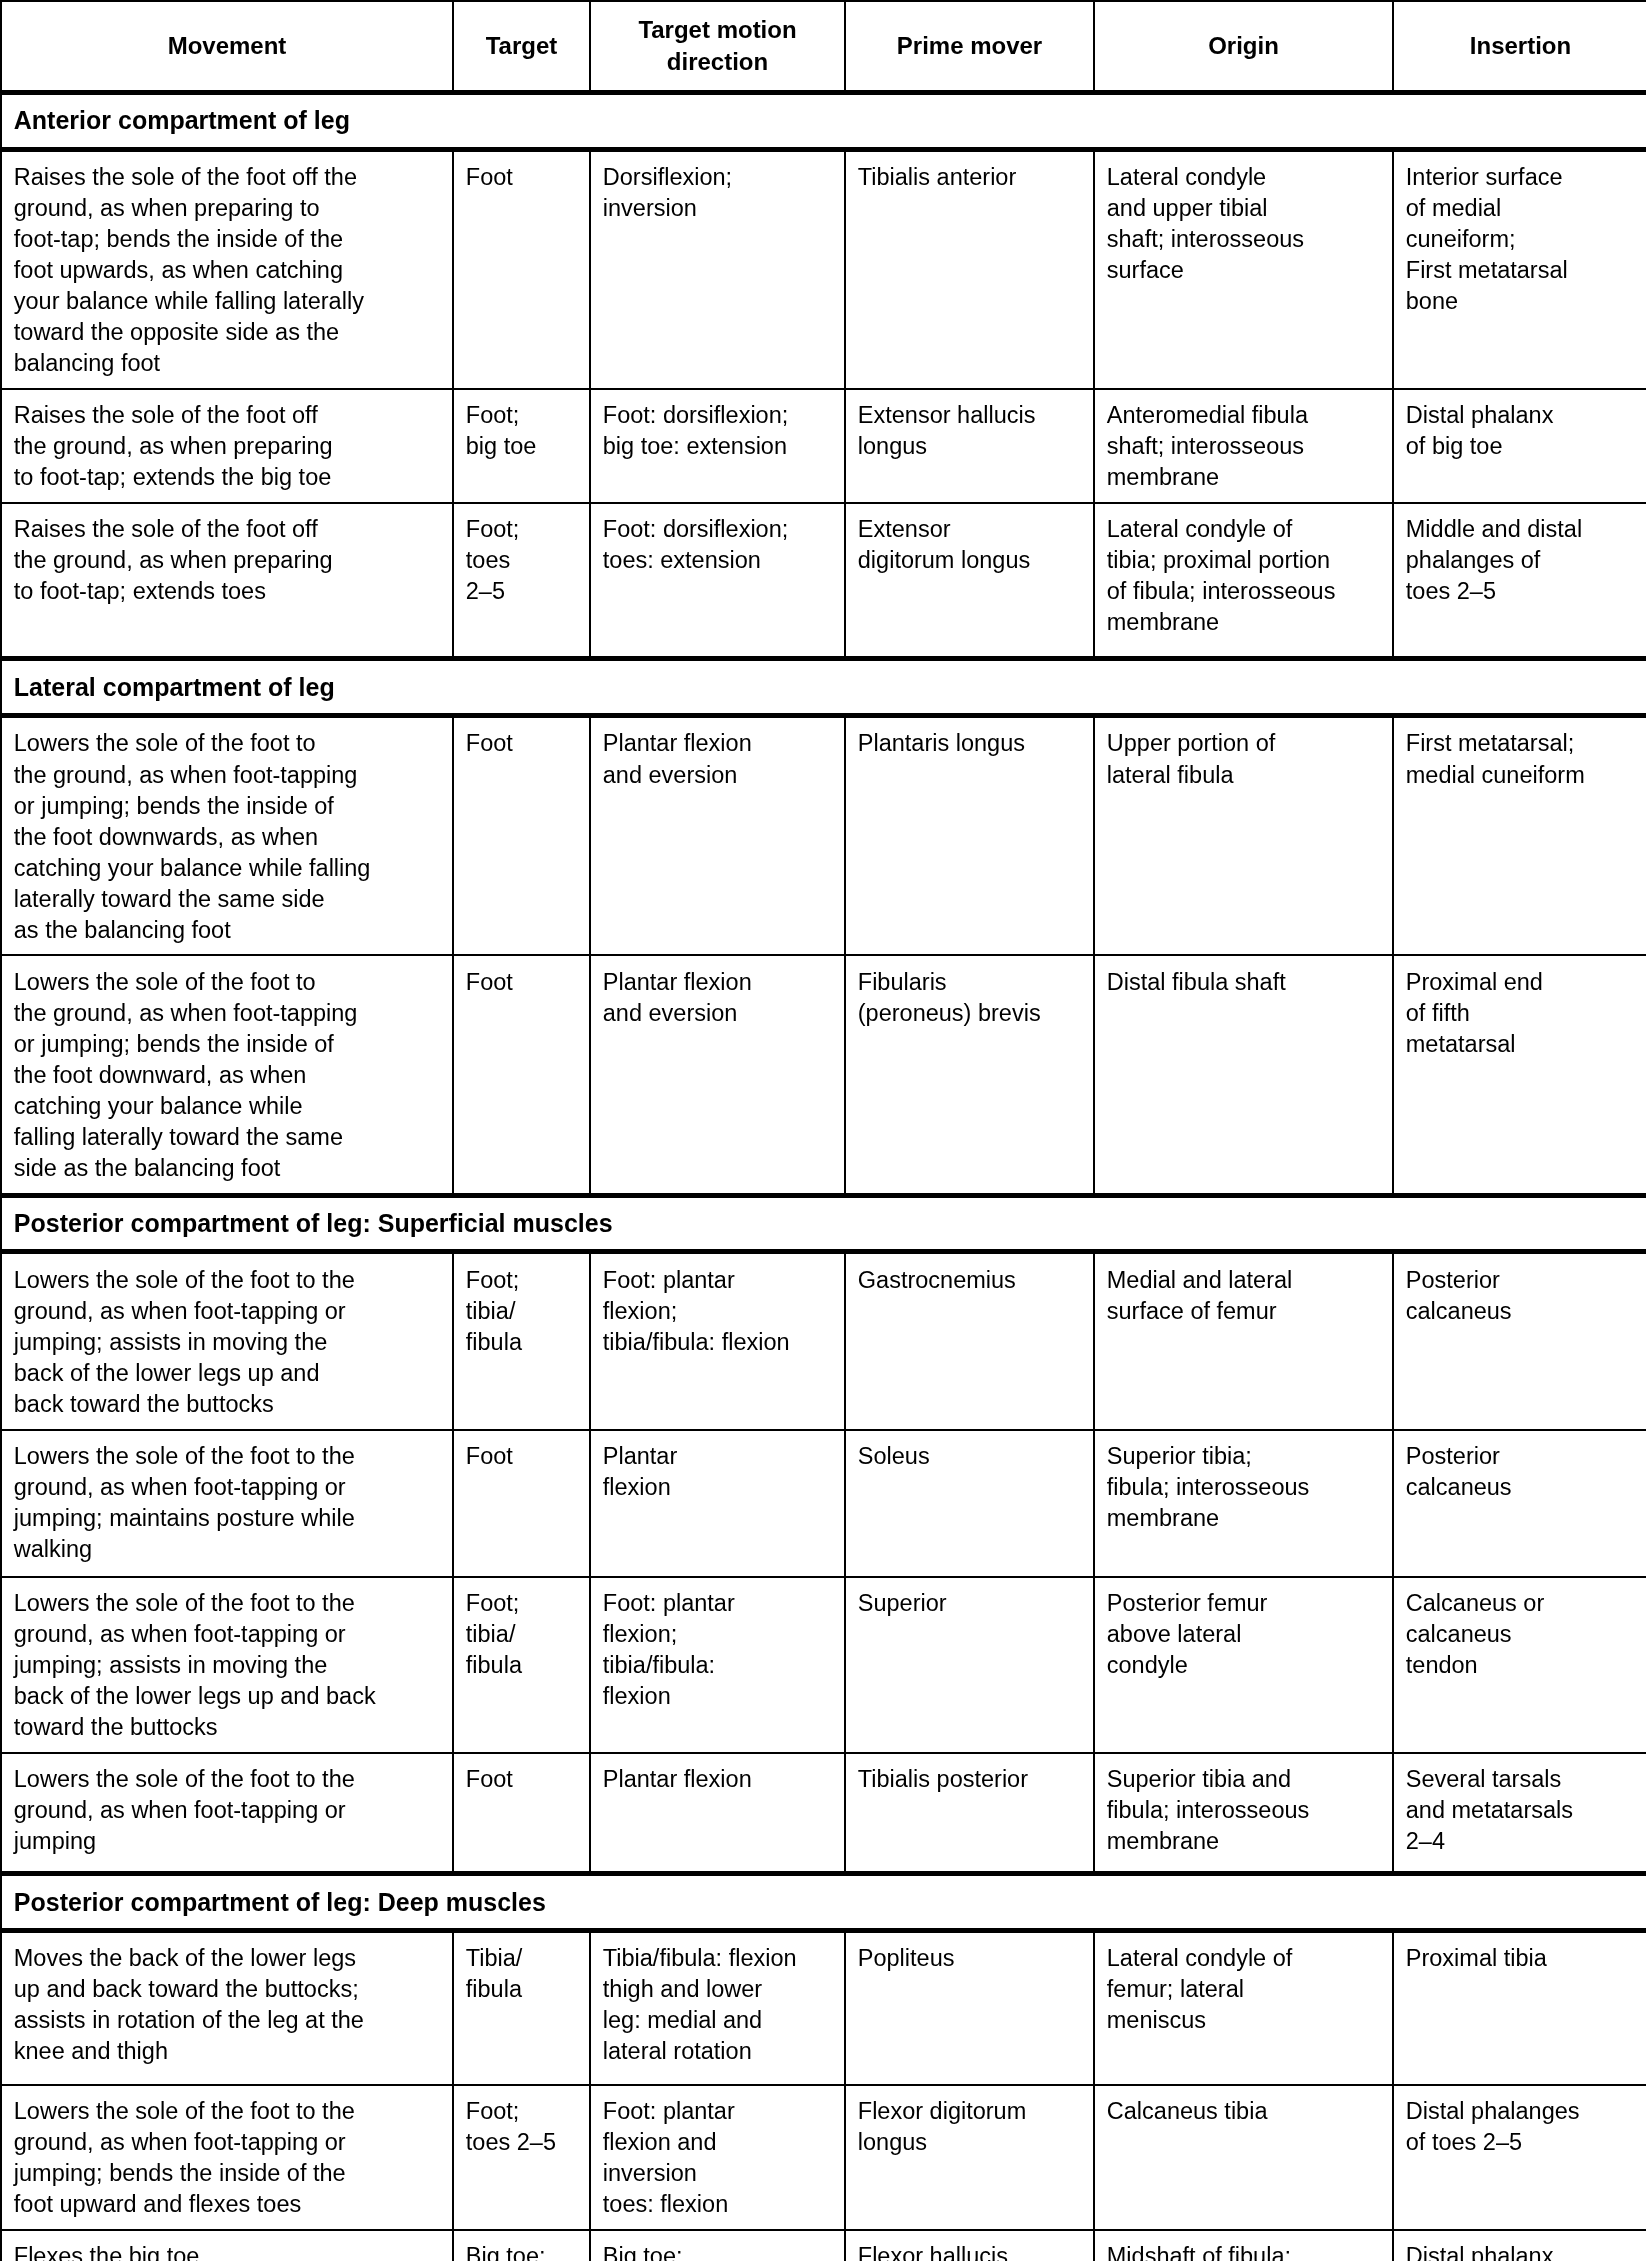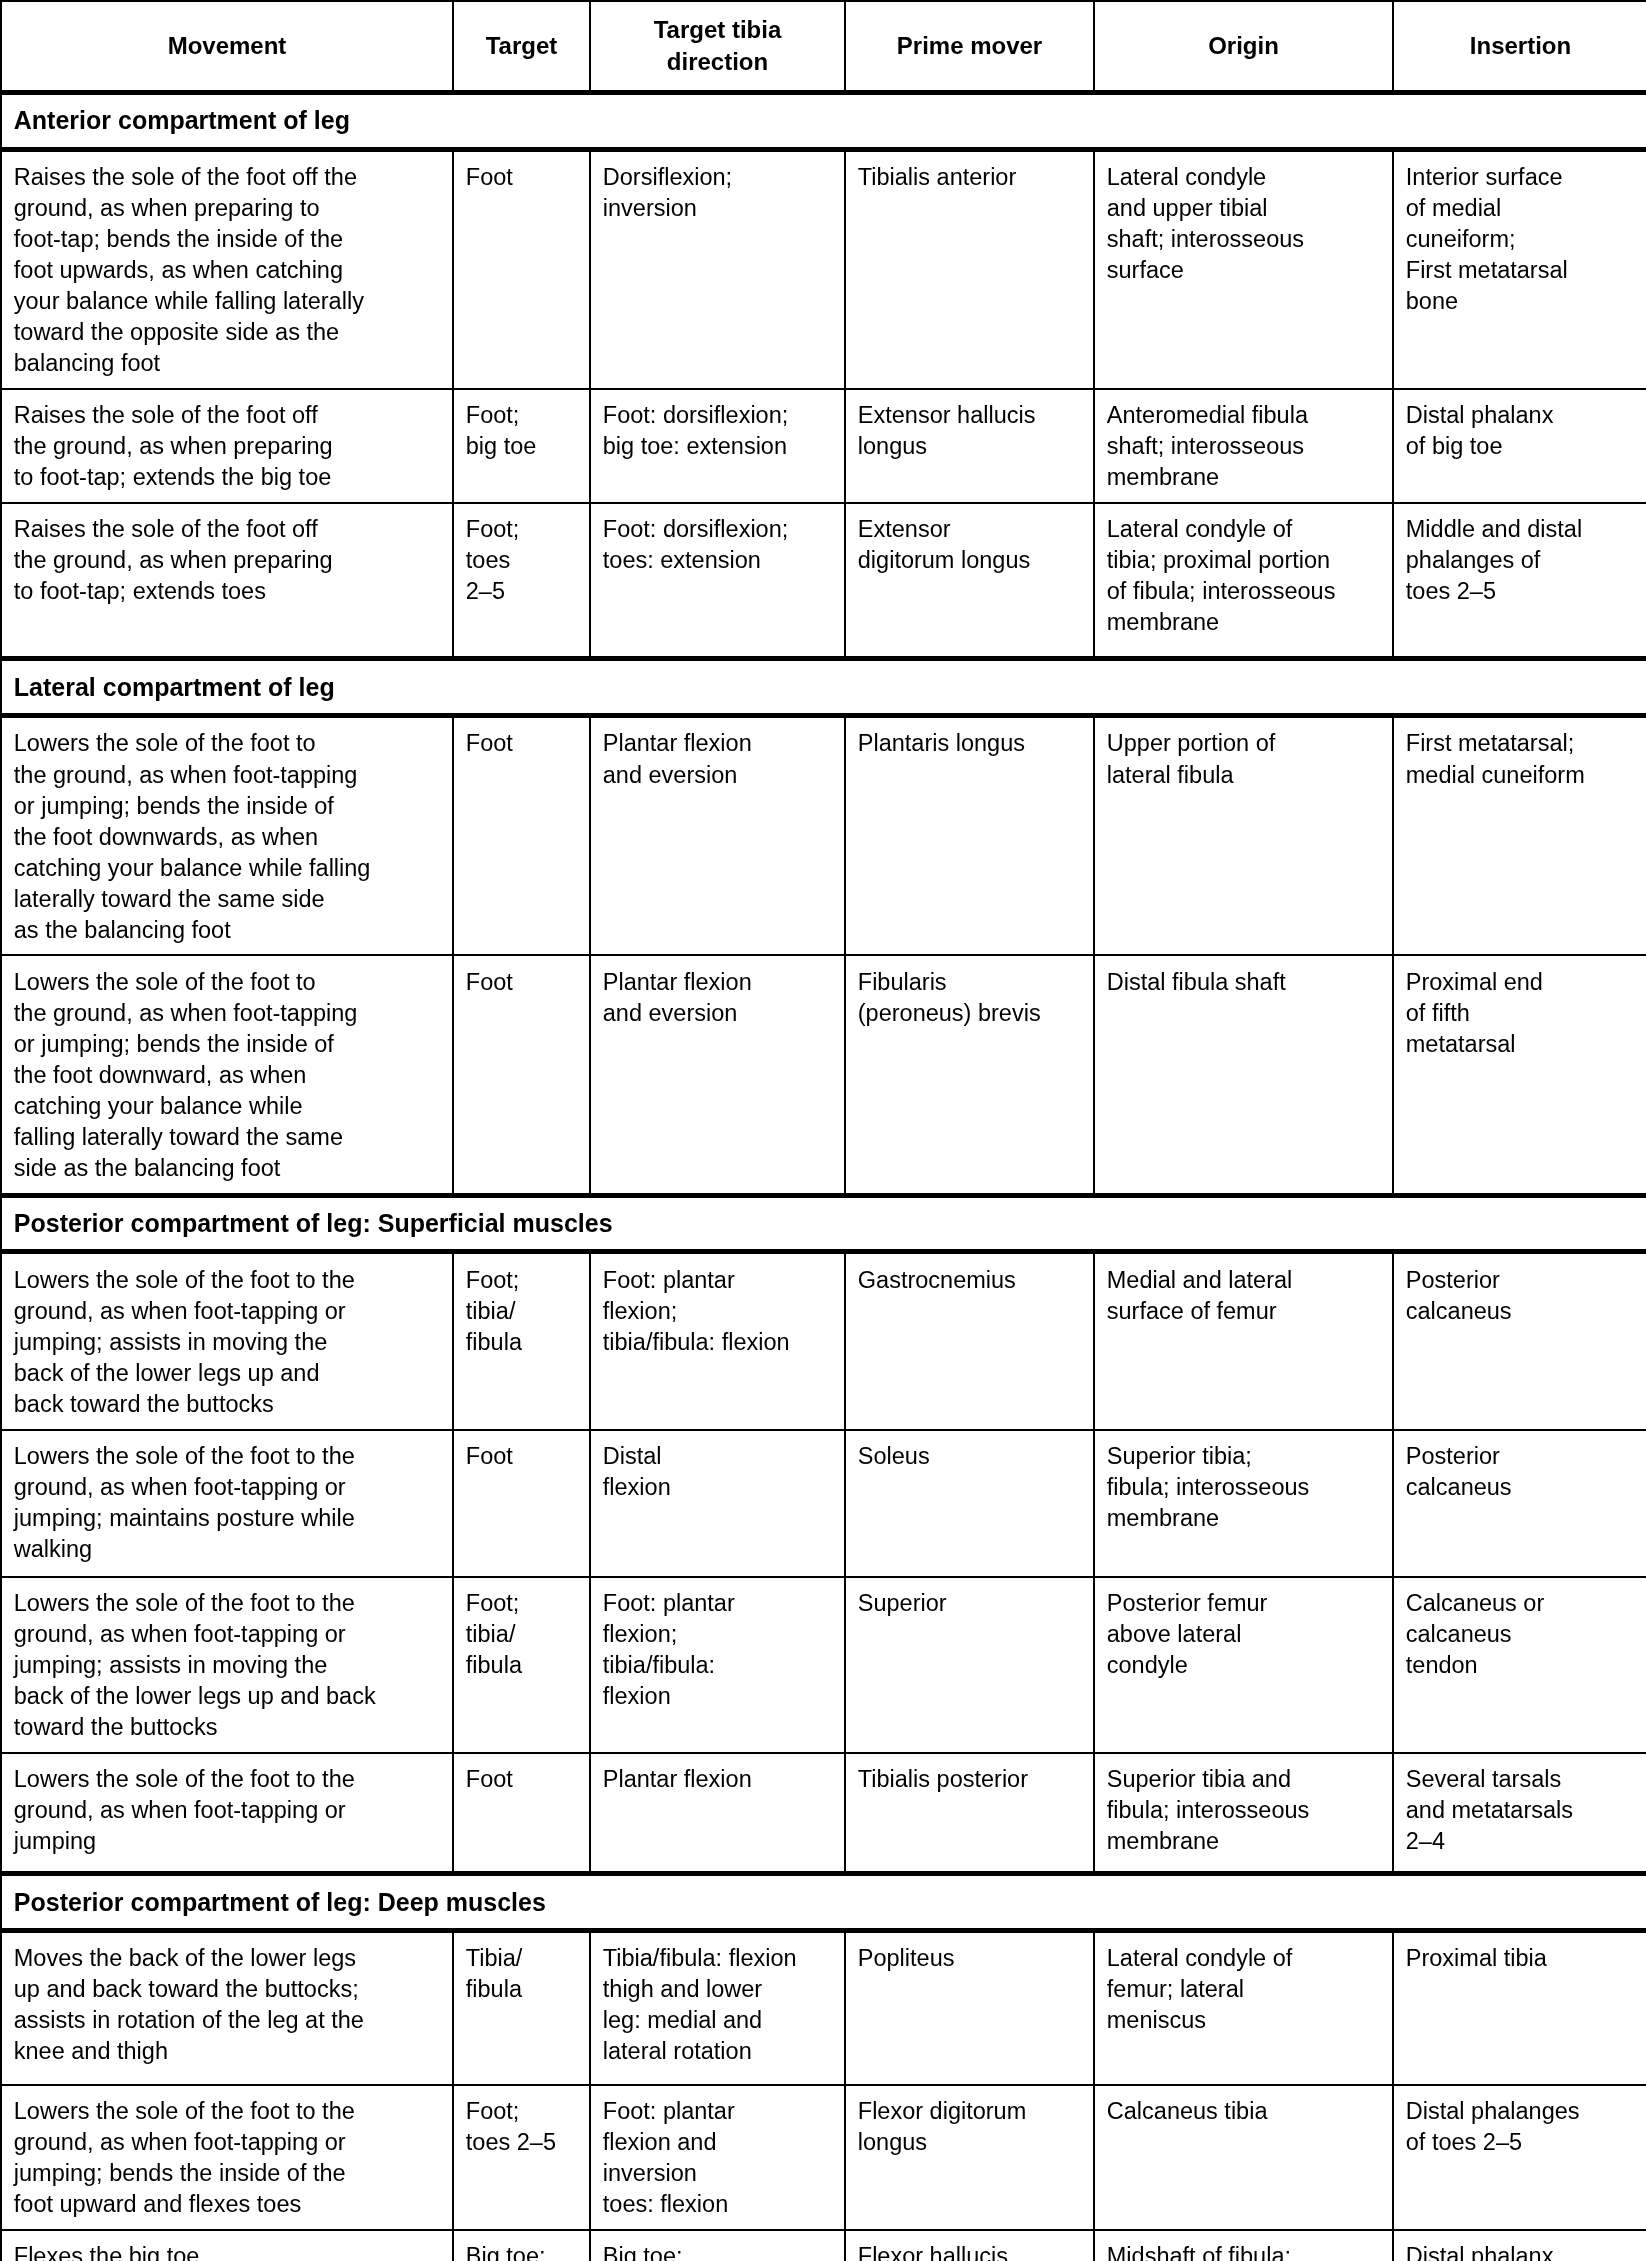--- a/index.html
+++ b/index.html
@@ -58,21 +58,21 @@
     <col style="width:137px">
     <col style="width:255px">
     <col style="width:249px">
     <col style="width:299px">
     <col style="width:255px">
   </colgroup>
   <thead>
     <tr>
       <th>Movement</th>
       <th>Target</th>
-      <th>Target tibia
+      <th>Target motion
 direction</th>
       <th>Prime mover</th>
       <th>Origin</th>
       <th>Insertion</th>
     </tr>
   </thead>
   <tbody>
 
     <tr class="section-row">
       <td colspan="6">Anterior compartment of leg</td>
@@ -194,21 +194,21 @@
 surface of femur</td>
       <td>Posterior
 calcaneus</td>
     </tr>
     <tr class="data-row" style="height:147px">
       <td>Lowers the sole of the foot to the
 ground, as when foot-tapping or
 jumping; maintains posture while
 walking</td>
       <td>Foot</td>
-      <td>Distal
+      <td>Plantar
 flexion</td>
       <td>Soleus</td>
       <td>Superior tibia;
 fibula; interosseous
 membrane</td>
       <td>Posterior
 calcaneus</td>
     </tr>
     <tr class="data-row" style="height:175px">
       <td>Lowers the sole of the foot to the

